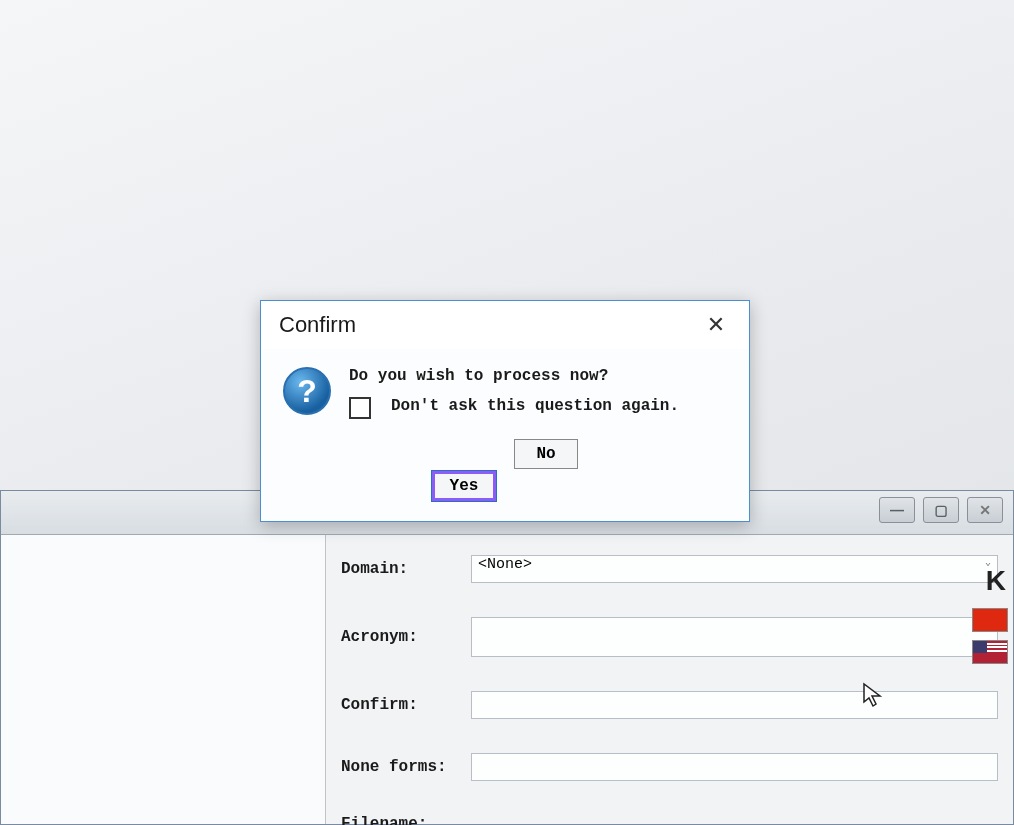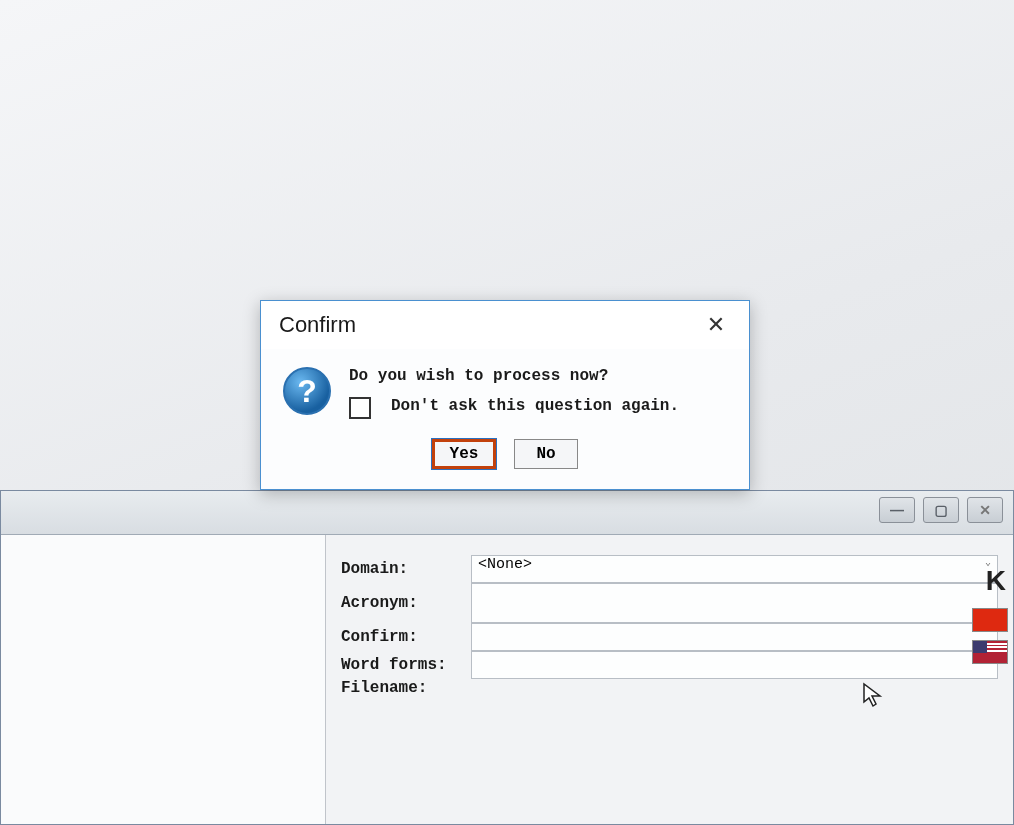--- a/index.html
+++ b/index.html
@@ -61,21 +61,21 @@
       background: #fafbfc;
     }
     .form-panel {
       flex: 1;
       padding: 20px 15px 0 15px;
       background: #f2f3f5;
     }
     .form-row {
       display: flex;
       align-items: center;
-      margin-bottom: 0;
+      margin-bottom: 34px;
     }
     .form-label {
       width: 130px;
       font-family: "Courier New", monospace;
       font-weight: bold;
       font-size: 16px;
       color: #1a1a1a;
     }
     .form-input {
       flex: 1;
@@ -199,22 +199,23 @@
       font-size: 16px;
       font-weight: bold;
       background: #f5f6f8;
       border: 1px solid #888;
       cursor: pointer;
       display: flex;
       align-items: center;
       justify-content: center;
     }
     .dlg-btn.primary {
-      border: 3px solid #c2410c;
+      border: 3px solid #8b5cf6;
       outline: 1px solid #2a70c0;
+      margin-top: 32px;
     }
 
     
     .cursor {
       position: absolute;
       top: 682px;
       left: 862px;
       z-index: 50;
       pointer-events: none;
     }
@@ -255,21 +256,21 @@
         <span class="form-label">Acronym:</span>
         <input class="form-input" style="height: 40px;" type="text" value="">
       </div>
 
       <div class="form-row">
         <span class="form-label">Confirm:</span>
         <input class="form-input" type="text" value="" style="">
       </div>
 
       <div class="form-row">
-        <span class="form-label">Word forms:</span>
+        <span class="form-label">None forms:</span>
         <input class="form-input" type="text" value="" style="">
       </div>
 
       <div class="form-row">
         <span class="form-label">Filename:</span>
       </div>
 
     </div>
   </div>
 </div>

